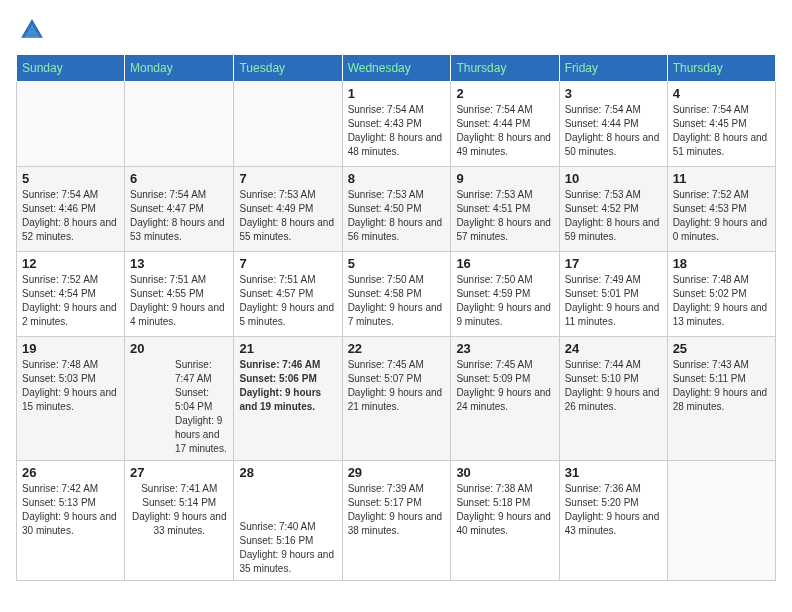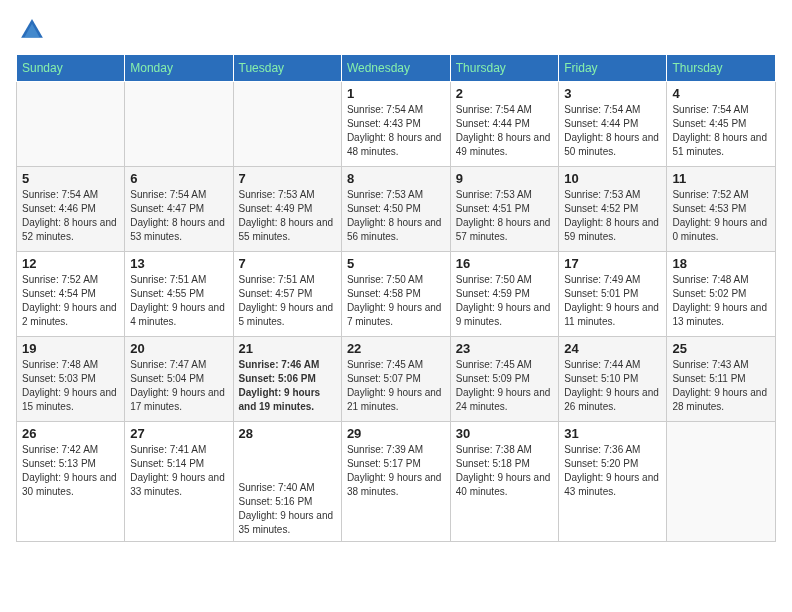--- a/index.html
+++ b/index.html
@@ -248,21 +248,21 @@
       </tr>
       <tr>
         <td>
           <span class="day-number">19</span>
           <div class="day-info" style="white-space: pre-line;">Sunrise: 7:48 AM
 Sunset: 5:03 PM
 Daylight: 9 hours and 15 minutes.</div>
         </td>
         <td>
           <span class="day-number">20</span>
-          <div class="day-info" style="white-space: pre-line;">Sunrise: 7:47 AM
+          <div class="day-info" style="white-space: pre-line; margin-left: 45px;">Sunrise: 7:47 AM
 Sunset: 5:04 PM
 Daylight: 9 hours and 17 minutes.</div>
         </td>
         <td>
           <span class="day-number">21</span>
           <div class="day-info" style="white-space: pre-line; font-weight: bold;">Sunrise: 7:46 AM
 Sunset: 5:06 PM
 Daylight: 9 hours and 19 minutes.</div>
         </td>
         <td>
@@ -292,21 +292,21 @@
       </tr>
       <tr>
         <td>
           <span class="day-number">26</span>
           <div class="day-info" style="white-space: pre-line;">Sunrise: 7:42 AM
 Sunset: 5:13 PM
 Daylight: 9 hours and 30 minutes.</div>
         </td>
         <td>
           <span class="day-number">27</span>
-          <div class="day-info" style="white-space: pre-line;">Sunrise: 7:41 AM
+          <div class="day-info" style="white-space: pre-line; text-align: center;">Sunrise: 7:41 AM
 Sunset: 5:14 PM
 Daylight: 9 hours and 33 minutes.</div>
         </td>
         <td>
           <span class="day-number">28</span>
           <div class="day-info" style="white-space: pre-line; margin-top: 40px;">Sunrise: 7:40 AM
 Sunset: 5:16 PM
 Daylight: 9 hours and 35 minutes.</div>
         </td>
         <td>

